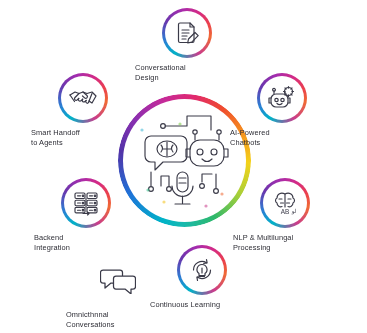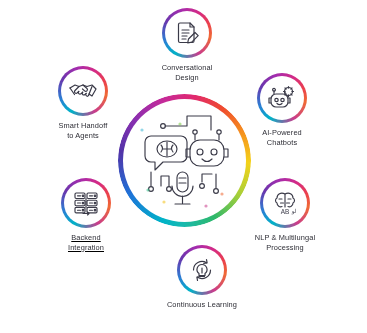--- a/index.html
+++ b/index.html
@@ -79,36 +79,35 @@
     display: flex; align-items: center; justify-content: center;
     z-index: 2;
   }
   .node-plain {
     width: 50px; height: 50px;
     margin: 0 auto;
     display: flex; align-items: center; justify-content: center;
   }
   .node-label {
     margin-top: 5px;
-    text-align: center;
     font-size: 7.4px;
     line-height: 1.32;
     color: #2d2d35;
     letter-spacing: .1px;
     white-space: pre-line;
   }
 
   
   #node-conversational-design { left: 135px; top: 8px; }
   #node-ai-chatbots          { left: 230px; top: 73px; }
   #node-nlp                  { left: 233px; top: 178px; }
   #node-continuous-learning  { left: 150px; top: 245px; }
   #node-omnichannel          { left: 66px;  top: 255px; }
-  #node-backend              { left: 34px;  top: 178px; text-decoration: underline; }
-  #node-smart-handoff        { left: 31px;  top: 66px; }
+  #node-backend              { left: 34px;  top: 178px; }
+  #node-smart-handoff        { left: 31px;  top: 73px; }
 </style>
 </head>
 <body>
 
 <div id="stage">
 
   <div class="hub">
     <div class="hub-ring"></div>
     <div class="hub-inner"></div>
     <svg class="hub-art" viewBox="0 0 133 133">
@@ -217,20 +216,30 @@
           <path d="M4.5 13 a8.5 8.5 0 0 1 13 -7.2"></path>
           <path d="M21.5 13 a8.5 8.5 0 0 1 -13 7.2"></path>
           <path d="M17.5 2.5 l.6 3.4 -3.4 .4"></path>
           <path d="M8.5 23.5 l-.6 -3.4 3.4 -.4"></path>
         </svg>
       </div>
     </div>
     <div class="node-label">Continuous Learning</div>
   </div>
 
+  <div class="node" id="node-omnichannel">
+    <div class="node-plain">
+      <svg width="36" height="28" viewBox="0 0 36 28" fill="none" stroke="#3a3a48" stroke-width="1.25" stroke-linecap="round" stroke-linejoin="round">
+        <path d="M3 4 h17 a2.5 2.5 0 0 1 2.5 2.5 v8 a2.5 2.5 0 0 1 -2.5 2.5 h-9 l-6 5 v-5 h-2 a2.5 2.5 0 0 1 -2.5 -2.5 v-8 a2.5 2.5 0 0 1 2.5 -2.5 z"></path>
+        <path d="M16 10 h17 a2.5 2.5 0 0 1 2.5 2.5 v8 a2.5 2.5 0 0 1 -2.5 2.5 h-2 v5 l-6 -5 h-9 a2.5 2.5 0 0 1 -2.5 -2.5 v-8 a2.5 2.5 0 0 1 2.5 -2.5 z" fill="#ffffff"></path>
+      </svg>
+    </div>
+    <div class="node-label">Omnicthnnal
+Conversations</div>
+  </div>
 
   <div class="node" id="node-backend">
     <div class="node-circle">
       <div class="node-icon">
         <svg width="28" height="26" viewBox="0 0 28 26" fill="none" stroke="#3a3a48" stroke-width="1.15" stroke-linecap="round" stroke-linejoin="round">
           <rect x="3" y="3" width="10" height="5.5" rx="1.2"></rect>
           <rect x="15" y="3" width="10" height="5.5" rx="1.2"></rect>
           <rect x="3" y="10.2" width="10" height="5.5" rx="1.2"></rect>
           <rect x="15" y="10.2" width="10" height="5.5" rx="1.2"></rect>
           <rect x="3" y="17.4" width="10" height="5.5" rx="1.2"></rect>

